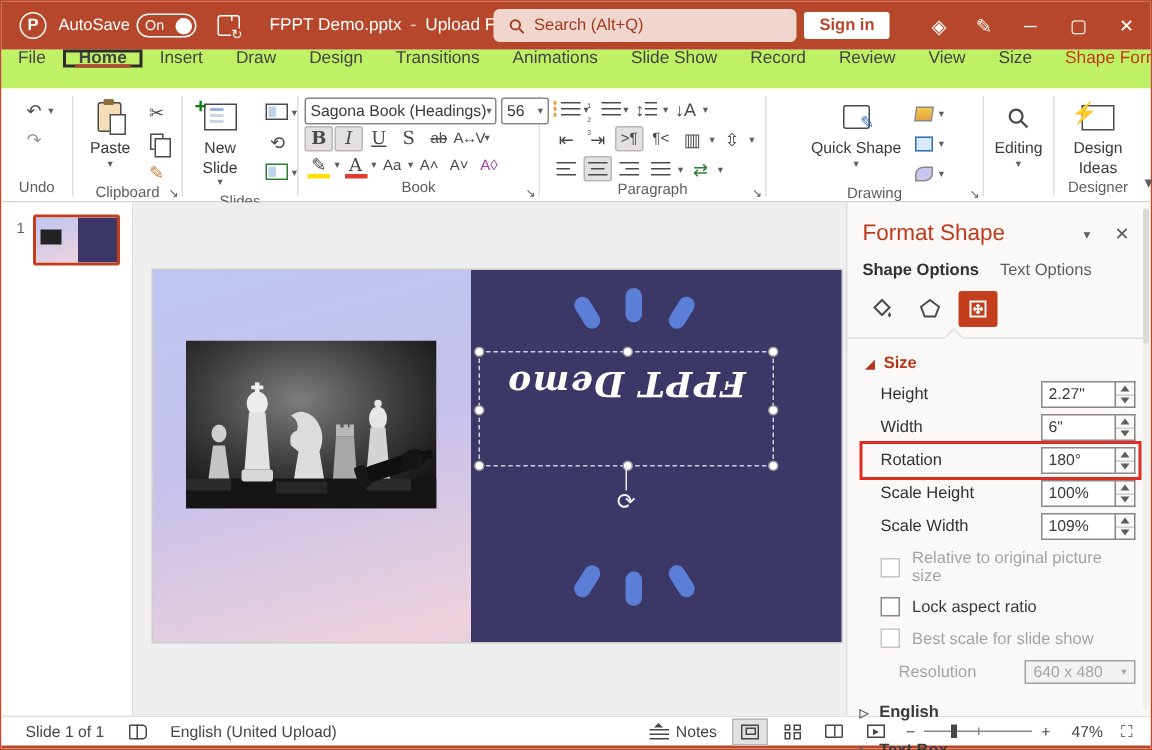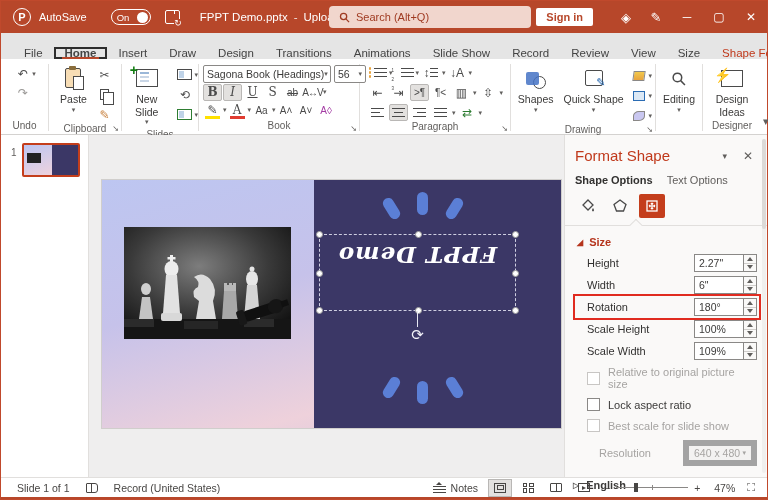--- a/index.html
+++ b/index.html
@@ -3,38 +3,38 @@
 <meta charset="utf-8">
 <style>
   * { margin:0; padding:0; box-sizing:border-box; }
   html,body { width:768px; height:500px; overflow:hidden; }
   body { font-family:"Liberation Sans", sans-serif; font-size:11px; color:#3b3a39; background:#fff; }
   .window { position:relative; width:768px; height:500px; border:1px solid #c0492c; display:flex; flex-direction:column; background:#fff; }
 
   
   .titlebar { height:32px; background:#b7472a; display:flex; align-items:center; color:#fff; flex-shrink:0; position:relative; }
   .ppt-logo { width:18px; height:18px; margin:0 8px 0 12px; border-radius:50%; border:1.5px solid #fff; display:flex; align-items:center; justify-content:center; font-size:11px; font-weight:bold; }
-  .autosave { display:flex; align-items:center; gap:24px; font-size:11px; }
+  .autosave { display:flex; align-items:center; gap:4px; font-size:11px; }
   .toggle { width:40px; height:16px; border:1.5px solid #fff; border-radius:9px; display:flex; align-items:center; padding:0 2px; gap:3px; cursor:pointer; }
   .toggle .t-label { font-size:9.5px; color:#fff; margin-left:3px; }
   .toggle .knob { width:11px; height:11px; background:#fff; border-radius:50%; margin-left:auto; }
   .save-icon { width:15px; height:14px; border:1.5px solid #fff; border-radius:2px; margin:0 10px 0 14px; position:relative; }
   .save-icon:before { content:""; position:absolute; left:2px; top:-1px; width:6px; height:4px; border-right:1.5px solid #fff; }
   .save-icon:after { content:"↻"; position:absolute; right:-3px; bottom:-5px; font-size:9px; color:#fff; background:#b7472a; line-height:1; }
   .doc-title { display:flex; align-items:center; gap:6px; margin-left:10px; font-size:11.5px; white-space:nowrap; }
   .doc-title .dash { opacity:.85; }
   .caret-w { font-size:8px; margin-left:2px; }
   .search-pill { position:absolute; left:328px; top:5px; width:202px; height:22px; background:#f1d6cd; border-radius:4px; display:flex; align-items:center; gap:6px; padding:0 10px; color:#9f3a21; font-size:11px; cursor:text; }
   .tb-right { margin-left:auto; display:flex; align-items:center; height:100%; }
   .signin { background:#fff; color:#b7472a; font-size:11px; padding:3px 10px; border-radius:2px; margin-right:18px; cursor:pointer; font-weight:bold; }
   .tb-ico { width:30px; height:32px; display:flex; align-items:center; justify-content:center; font-size:13px; cursor:pointer; }
   .win-btn { width:32px; height:32px; display:flex; align-items:center; justify-content:center; font-size:12px; cursor:pointer; }
 
   
-  .tabrow { height:26px; background:#e5e5e5; display:flex; align-items:flex-end; padding-left:12px; flex-shrink:0; }
+  .tabrow { height:26px; background:#bef264; display:flex; align-items:flex-start; padding-left:0; flex-shrink:0; }
   .tab { padding:0 11px; display:flex; align-items:center; font-size:11.5px; color:#444; cursor:pointer; position:relative; white-space:nowrap; }
   .tab.active { font-weight:bold; outline:2px solid #2d2d2d; outline-offset:-2px; }
   .tab.active:after { content:""; position:absolute; left:8px; right:8px; bottom:0; height:2.5px; background:#b7472a; }
   .tab.contextual { color:#c0391b; }
 
   
   .ribbon { height:76px; background:#fff; border-bottom:1px solid #d4d2d0; display:flex; align-items:stretch; flex-shrink:0; padding-top:2px; }
   .rgroup { display:flex; flex-direction:column; position:relative; flex-shrink:0; }
   .rg-body { flex:1; display:flex; align-items:flex-start; justify-content:center; padding-top:2px; }
   .rg-label { height:14px; text-align:center; font-size:10px; color:#605e5c; position:relative; }
@@ -133,21 +133,21 @@
   .spin i { flex:1; display:flex; align-items:center; justify-content:center; cursor:pointer; }
   .spin i:first-child { border-bottom:1px solid #d0cecc; }
   .tri-up { width:0; height:0; border-left:3px solid transparent; border-right:3px solid transparent; border-bottom:4px solid #605e5c; }
   .tri-dn { width:0; height:0; border-left:3px solid transparent; border-right:3px solid transparent; border-top:4px solid #605e5c; }
   .rot-annot { position:absolute; left:8px; top:-2px; right:6px; bottom:-2px; border:2px solid #e02b20; pointer-events:none; }
   .cbrow { display:flex; align-items:center; gap:8px; padding:4px 10px 4px 22px; }
   .cbox { width:13px; height:13px; border:1px solid #8a8886; background:#fff; flex-shrink:0; cursor:pointer; }
   .cbrow.disabled { color:#a6a4a2; }
   .cbrow.disabled .cbox { border-color:#c8c6c4; cursor:default; }
   .resrow { display:flex; align-items:center; padding:4px 10px 4px 34px; color:#a6a4a2; }
-  .resdd { margin-left:auto; width:74px; height:26px; border:6px solid #a3a3a3; background:#f3f2f1; color:#a6a4a2; display:flex; align-items:center; padding:0 5px; font-size:10.5px; }
+  .resdd { margin-left:auto; width:74px; height:16px; border:1px solid #a3a3a3; background:#f3f2f1; color:#a6a4a2; display:flex; align-items:center; padding:0 5px; font-size:10.5px; }
   .resdd .car { margin-left:auto; color:#a6a4a2; }
   .collap { display:flex; align-items:center; gap:7px; padding:9px 10px 4px 8px; font-weight:bold; cursor:pointer; }
   .collap .tri { font-size:8px; color:#605e5c; }
 
   
   .statusbar { height:22px; border-top:1px solid #e1dfdd; background:#fff; display:flex; align-items:center; font-size:10.5px; color:#484644; flex-shrink:0; border-bottom:2px solid #b7472a; padding:0 8px; }
   .sb-item { display:flex; align-items:center; gap:5px; padding:0 8px; height:100%; cursor:pointer; }
   .sb-right { margin-left:auto; display:flex; align-items:center; height:100%; }
   .book-icon { width:12px; height:10px; border:1.2px solid #484644; border-radius:1px 3px 3px 1px; position:relative; }
   .book-icon:before { content:""; position:absolute; left:4px; top:-1px; bottom:-1px; width:1.2px; background:#484644; }
@@ -404,28 +404,20 @@
         </div>
       </div>
       <div class="rg-label"><span>Paragraph</span><span class="launcher">↘</span></div>
     </div>
     <div class="rsep"></div>
 
     <div class="rgroup" style="width:144px">
       <div class="rg-body" style="gap:2px">
         <div class="bigbtn">
           <span class="bicon">
-              <span class="shape-sq"></span>
-              <span class="shape-ci"></span>
-            </span>
-          <span>Shapes</span>
-          <span class="car">▾</span>
-        </div>
-        <div class="bigbtn">
-          <span class="bicon">
               <span class="qs-glyph"></span>
             </span>
           <span>Quick Shape</span>
           <span class="car">▾</span>
         </div>
         <div class="mini-col" style="padding-top:4px">
           <span class="srow">
               <span class="sicon">
                 <span class="fill-glyph"></span>
               </span>
@@ -705,21 +697,21 @@
           <i></i>
         </div>
     </div>
   </div>
 
   <div class="statusbar">
     <span class="sb-item">Slide 1 of 1</span>
     <span class="sb-item">
         <span class="book-icon"></span>
       </span>
-    <span class="sb-item">Record (United States)</span>
+    <span class="sb-item">English (United Upload)</span>
     <div class="sb-right">
       <span class="sb-item">
           <span class="notes-icon">
             <i></i>
             <i></i>
             <i></i>
           </span>
           <span>Notes</span>
         </span>
       <span class="view-btn sel">

